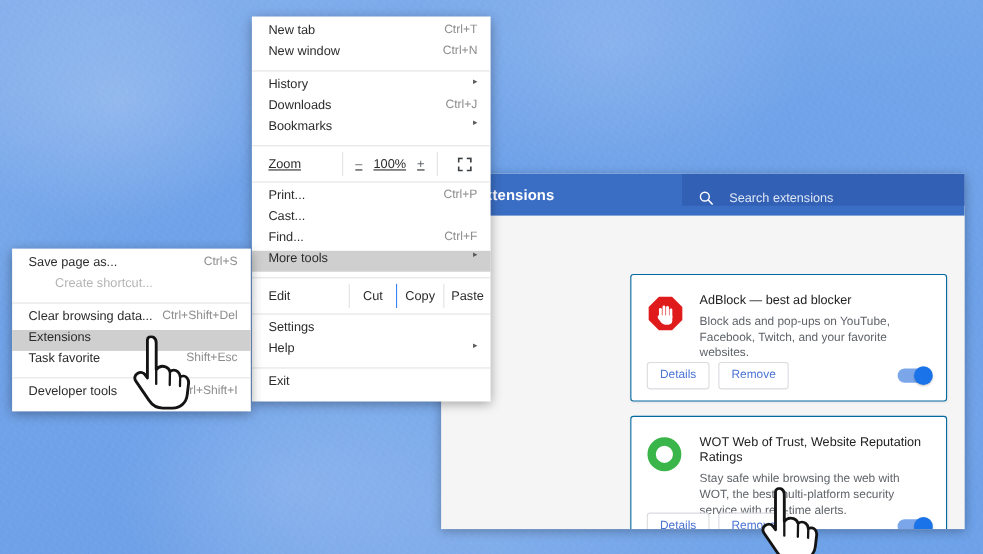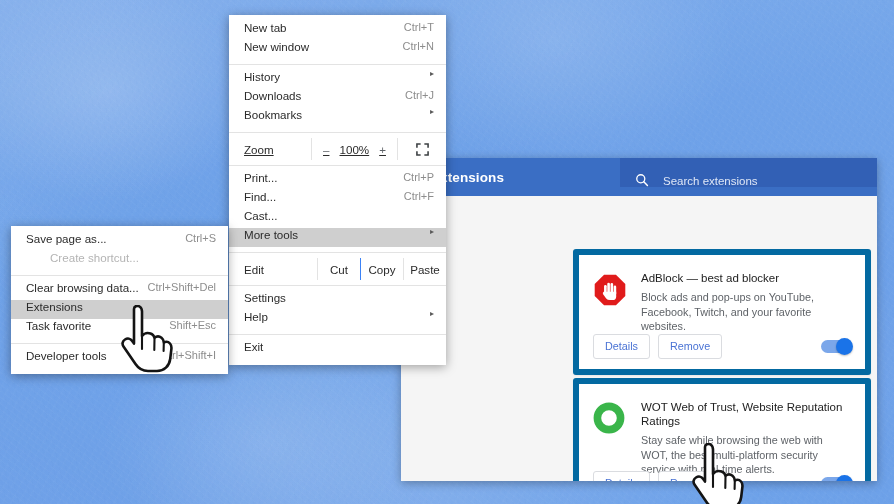--- a/index.html
+++ b/index.html
@@ -95,21 +95,21 @@
     height: 285px;
     padding: 0;
     position: relative;
   }
 
   .ext-card {
     position: absolute;
     left: 172px;
     width: 286px;
     background: #ffffff;
-    border: 6px solid #0369a1;
+    border: 1px solid #0369a1;
     border-radius: 3px;
     box-shadow: 0 1px 2px rgba(0,0,0,0.06);
   }
   #ext-card-adblock { top: 53px;  height: 114px; }
   #ext-card-wot     { top: 182px; height: 122px; }
 
   .ext-card-top {
     display: flex;
     padding: 16px 14px 0 14px;
   }
@@ -411,26 +411,26 @@
     </div>
   </div>
 
   <div class="menu-sep"></div>
 
   <div class="menu-row">
     <span class="label">Print...</span>
     <span class="accel">Ctrl+P</span>
   </div>
   <div class="menu-row">
+    <span class="label">Cast...</span>
+    <span class="accel"></span>
+  </div>
+  <div class="menu-row">
     <span class="label">Find...</span>
     <span class="accel">Ctrl+F</span>
-  </div>
-  <div class="menu-row">
-    <span class="label">Cast...</span>
-    <span class="accel"></span>
   </div>
   <div class="menu-row highlight">
     <span class="label">More tools</span>
     <span class="arrow">▸</span>
   </div>
 
   <div class="menu-sep"></div>
 
   <div id="edit-row">
     <div class="cell cell-edit">Edit</div>

